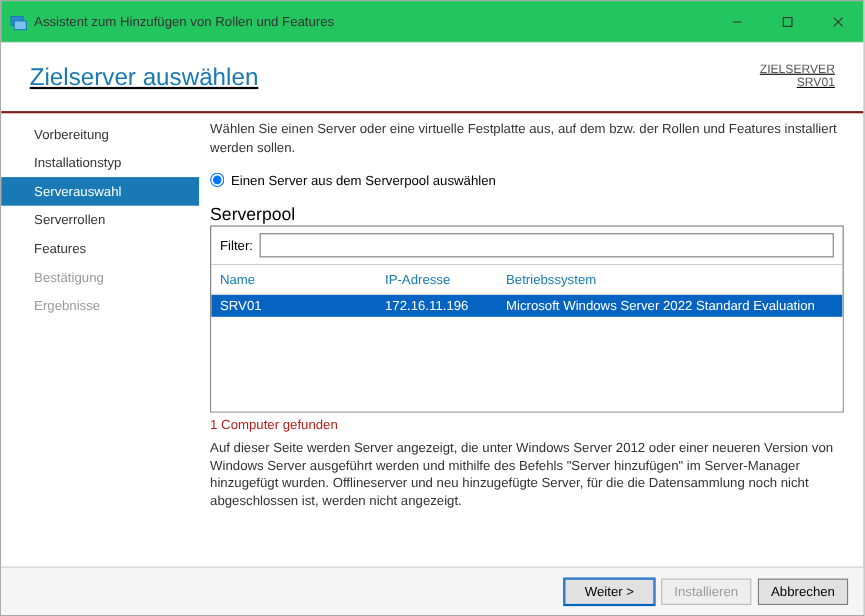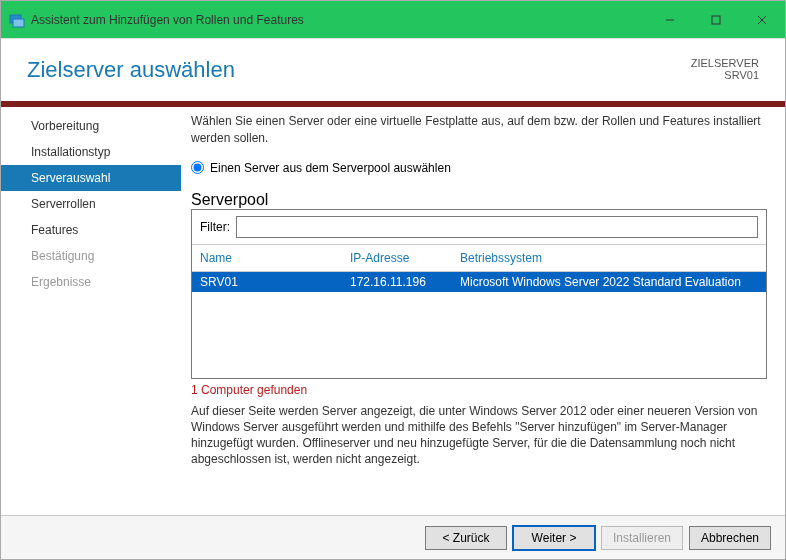--- a/index.html
+++ b/index.html
@@ -35,21 +35,22 @@
     display:flex; align-items:center; justify-content:center;
     color:#333;
   }
   
   .header-band {
     background:#fff;
     padding: 18px 26px 18px 26px;
     display:flex;
     align-items:flex-start;
     justify-content:space-between;
-    border-bottom: 6px solid #7f1d1d;
+    border-bottom: 2px solid #7f1d1d;
+    text-decoration: underline;
   }
   .page-title {
     color:#1979b4;
     font-size:22px;
     font-weight:400;
   }
   .dest-block {
     text-align:right;
     font-size:11px;
     color:#555;
@@ -265,17 +266,16 @@
         </div>
       </div>
     </div>
 
     <div class="found-text">1 Computer gefunden</div>
     <div class="footnote">Auf dieser Seite werden Server angezeigt, die unter Windows Server 2012 oder einer neueren Version von Windows Server ausgeführt werden und mithilfe des Befehls "Server hinzufügen" im Server-Manager hinzugefügt wurden. Offlineserver und neu hinzugefügte Server, für die die Datensammlung noch nicht abgeschlossen ist, werden nicht angezeigt.</div>
   </div>
 </div>
 
 <div class="footer">
-  <button class="btn">&lt; Zurück</button>
   <button class="btn primary">Weiter &gt;</button>
   <button class="btn" disabled="">Installieren</button>
   <button class="btn">Abbrechen</button>
 </div>
 
 </body></html>

